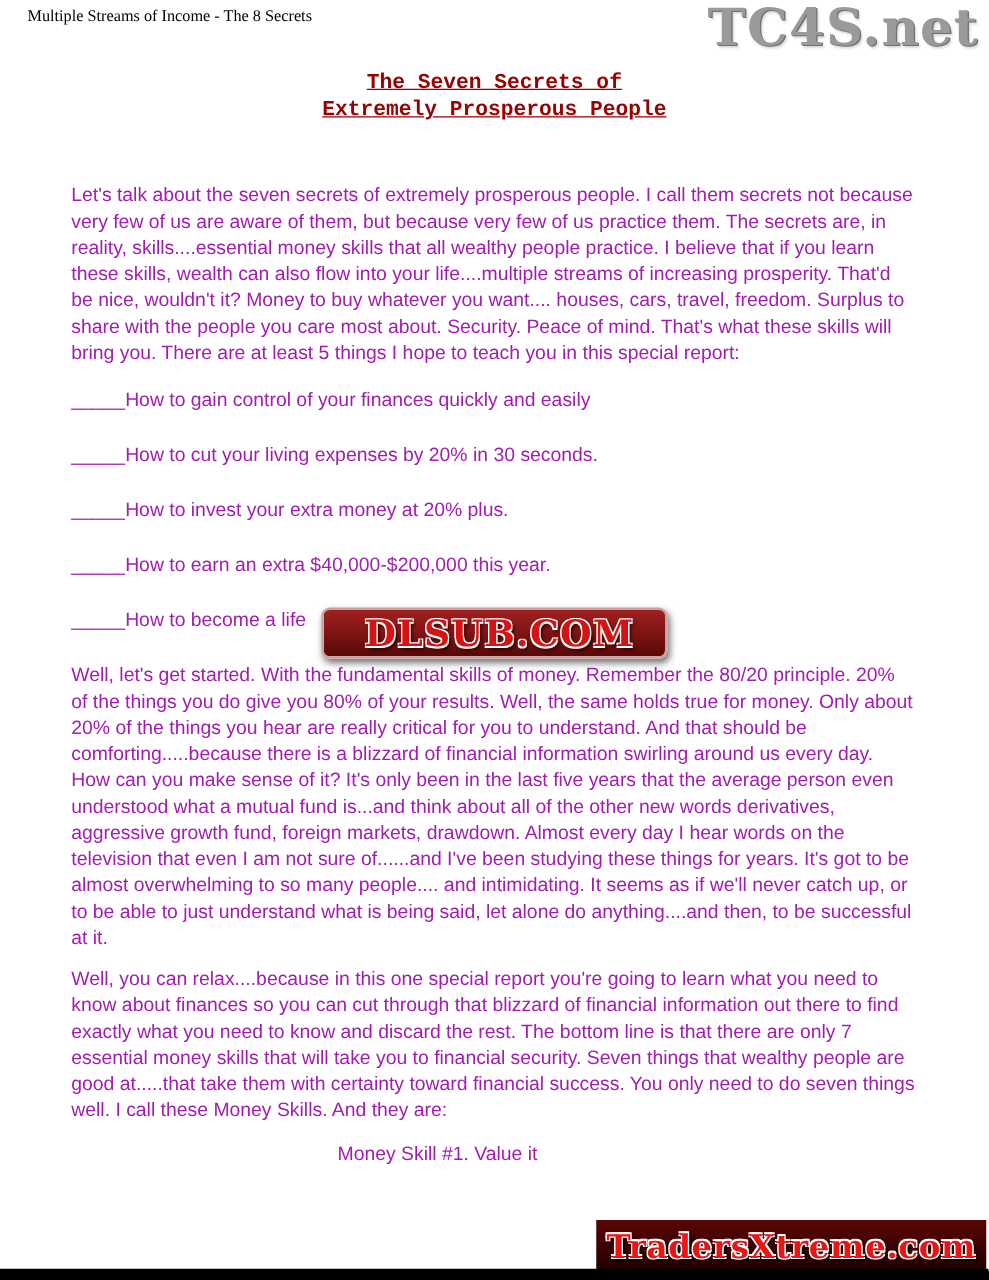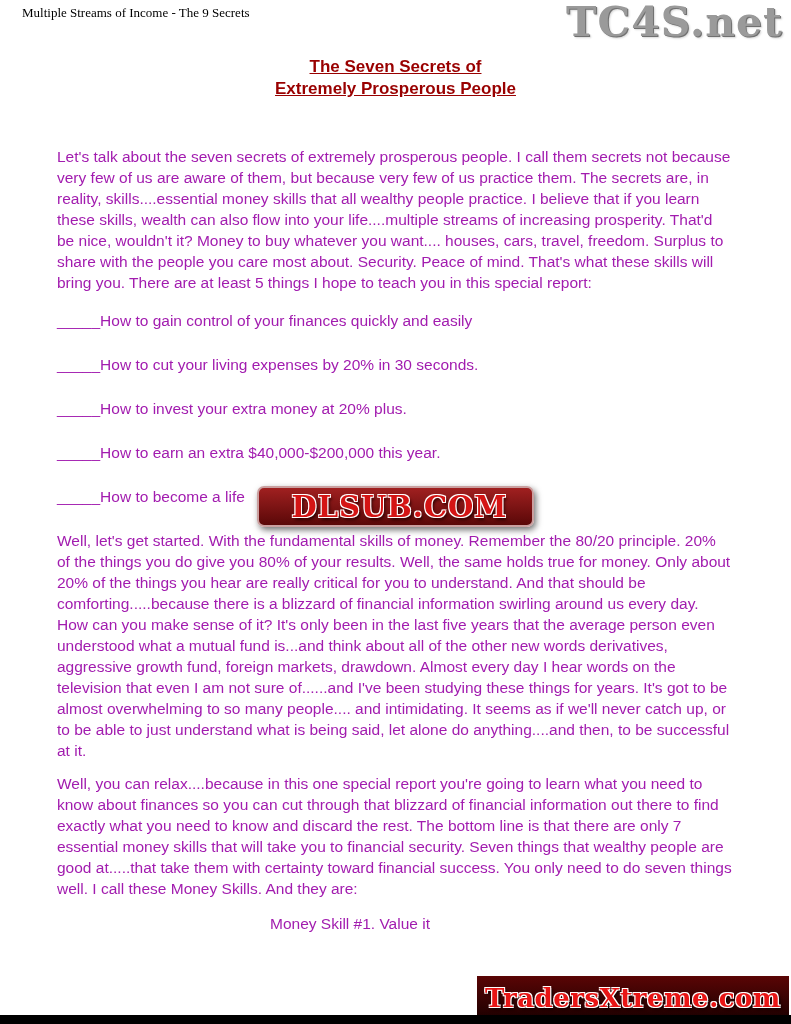--- a/index.html
+++ b/index.html
@@ -17,21 +17,21 @@
   .tc4s-logo {
     position:absolute; top:-2px; right:8px;
     font-family:"DejaVu Serif", serif; font-weight:bold; font-size:41px;
     color:#9a9a9a; letter-spacing:1px;
     text-shadow:1px 1px 0 #707070, 2px 2px 2px #d8d8d8;
   }
   
   .heading {
     position:absolute; top:56px; left:0; width:100%;
     text-align:center; color:#990000; font-weight:bold;
-    font-size:17px; line-height:22px;
+    font-size:17px; line-height:22px;font-family:Liberation Mono, monospace;
   }
   .heading .u { text-decoration:underline; }
   .heading .byline { font-size:15px; margin-top:2px; }
   
   .content {
     position:absolute; top:146px; left:57px; width:676px;
     font-size:15.5px; line-height:21px; color:#a21caf;
   }
   .content p { margin:0 0 17px 0; }
   .content p.p2 { margin-bottom:12px;margin-top:20px; }
@@ -69,21 +69,21 @@
   .bottom-bar {
     position:absolute; left:0; bottom:0; width:100%; height:9px;
     background:#000;
   }
 </style>
 </head>
 <body>
 
 <div class="page">
 
-  <span class="doc-title">Multiple Streams of Income - The 9 Secrets</span>
+  <span class="doc-title">Multiple Streams of Income - The 8 Secrets</span>
 
   <span class="tc4s-logo">TC4S.net</span>
 
   <div class="heading">
     <div class="u">The Seven Secrets of</div>
     <div class="u">Extremely Prosperous People</div>
   </div>
 
   <div class="content">
     <p>Let's talk about the seven secrets of extremely prosperous people. I call them secrets not because very few of us are aware of them, but because very few of us practice them. The secrets are, in reality, skills....essential money skills that all wealthy people practice. I believe that if you learn these skills, wealth can also flow into your life....multiple streams of increasing prosperity. That'd be nice, wouldn't it? Money to buy whatever you want.... houses, cars, travel, freedom. Surplus to share with the people you care most about. Security. Peace of mind. That's what these skills will bring you. There are at least 5 things I hope to teach you in this special report:</p>

